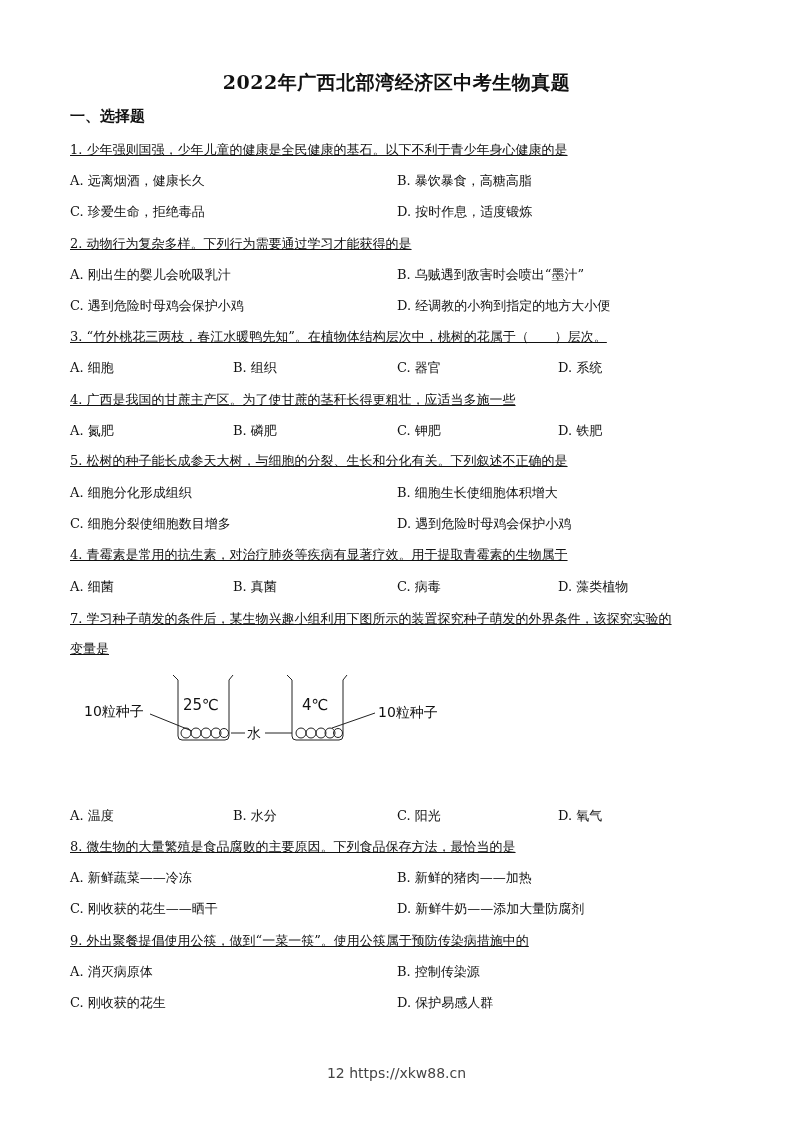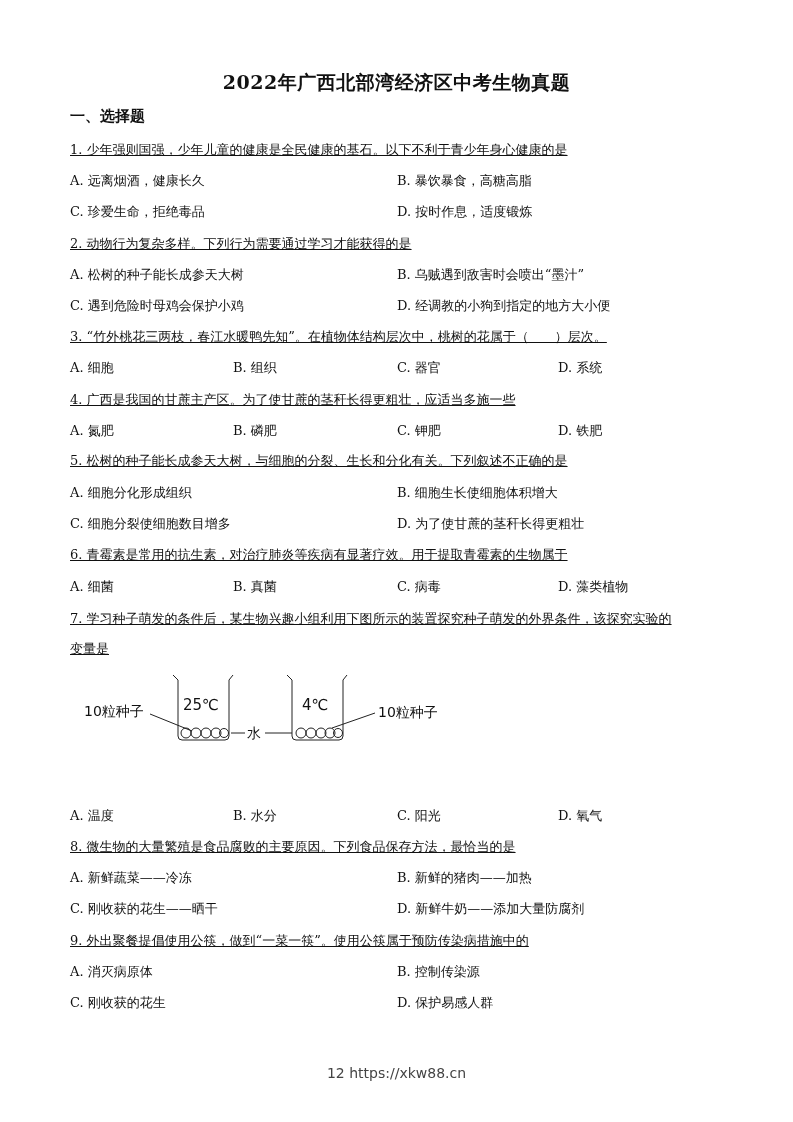--- a/index.html
+++ b/index.html
@@ -22,44 +22,44 @@
 <div class="title">2022年广西北部湾经济区中考生物真题</div>
 <div class="section">一、选择题</div>
 
 <div class="line" style="top:141px">1. 少年强则国强，少年儿童的健康是全民健康的基石。以下不利于青少年身心健康的是</div>
 <div class="opt" style="top:172px;left:70px">A. 远离烟酒，健康长久</div>
 <div class="opt" style="top:172px;left:397px">B. 暴饮暴食，高糖高脂</div>
 <div class="opt" style="top:203px;left:70px">C. 珍爱生命，拒绝毒品</div>
 <div class="opt" style="top:203px;left:397px">D. 按时作息，适度锻炼</div>
 
 <div class="line" style="top:235px">2. 动物行为复杂多样。下列行为需要通过学习才能获得的是</div>
-<div class="opt" style="top:266px;left:70px">A.  松树的种子能长成参天大树</div>
+<div class="opt" style="top:266px;left:70px">A.  刚出生的婴儿会吮吸乳汁</div>
 <div class="opt" style="top:266px;left:397px">B.  乌贼遇到敌害时会喷出“墨汁”</div>
 <div class="opt" style="top:297px;left:70px">C.  遇到危险时母鸡会保护小鸡</div>
 <div class="opt" style="top:297px;left:397px">D.  经调教的小狗到指定的地方大小便</div>
 
 <div class="line" style="top:328px">3. “竹外桃花三两枝，春江水暖鸭先知”。在植物体结构层次中，桃树的花属于（　　）层次。</div>
 <div class="opt" style="top:359px;left:70px">A.  细胞</div>
 <div class="opt" style="top:359px;left:233px">B.  组织</div>
 <div class="opt" style="top:359px;left:397px">C.  器官</div>
 <div class="opt" style="top:359px;left:558px">D.  系统</div>
 
 <div class="line" style="top:391px">4. 广西是我国的甘蔗主产区。为了使甘蔗的茎秆长得更粗壮，应适当多施一些</div>
 <div class="opt" style="top:422px;left:70px">A.  氮肥</div>
 <div class="opt" style="top:422px;left:233px">B.  磷肥</div>
 <div class="opt" style="top:422px;left:397px">C.  钾肥</div>
 <div class="opt" style="top:422px;left:558px">D.  铁肥</div>
 
 <div class="line" style="top:452px"><span>5. 松树的种子能长成参天大树，与细胞的分裂、生长和分化有关。下列叙述</span><span class="dots">不正确</span><span>的是</span></div>
 <div class="opt" style="top:484px;left:70px">A.  细胞分化形成组织</div>
 <div class="opt" style="top:484px;left:397px">B.  细胞生长使细胞体积增大</div>
 <div class="opt" style="top:515px;left:70px">C.  细胞分裂使细胞数目增多</div>
-<div class="opt" style="top:515px;left:397px">D.  为了使甘蔗的茎秆长得更粗壮</div>
+<div class="opt" style="top:515px;left:397px">D.  遇到危险时母鸡会保护小鸡</div>
 
-<div class="line" style="top:546px">6. 青霉素是常用的抗生素，对治疗肺炎等疾病有显著疗效。用于提取青霉素的生物属于</div>
+<div class="line" style="top:546px">4. 青霉素是常用的抗生素，对治疗肺炎等疾病有显著疗效。用于提取青霉素的生物属于</div>
 <div class="opt" style="top:578px;left:70px">A.  细菌</div>
 <div class="opt" style="top:578px;left:233px">B.  真菌</div>
 <div class="opt" style="top:578px;left:397px">C.  病毒</div>
 <div class="opt" style="top:578px;left:558px">D.  藻类植物</div>
 
 <div class="line" style="top:610px">7. 学习种子萌发的条件后，某生物兴趣小组利用下图所示的装置探究种子萌发的外界条件，该探究实验的</div>
 <div class="line" style="top:640px">变量是</div>
 
 <svg style="position:absolute;left:80px;top:670px" width="380" height="80" viewBox="0 0 380 80">
 

